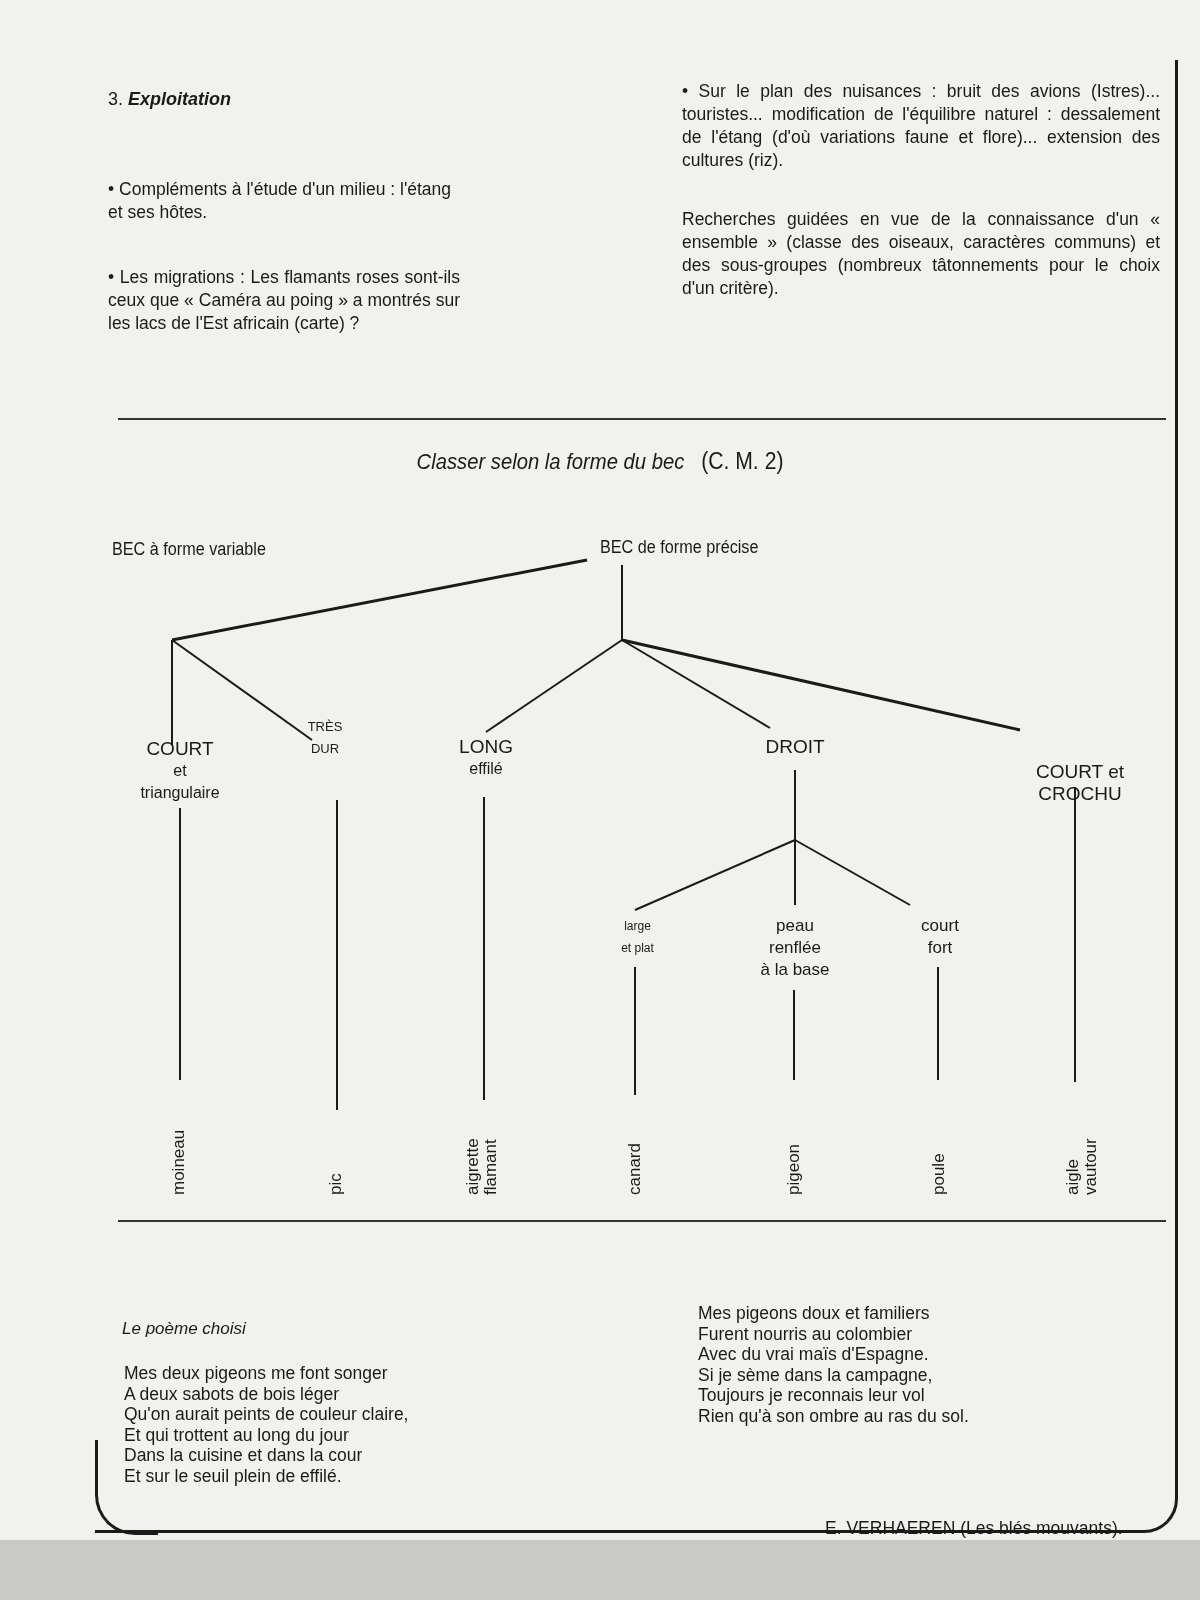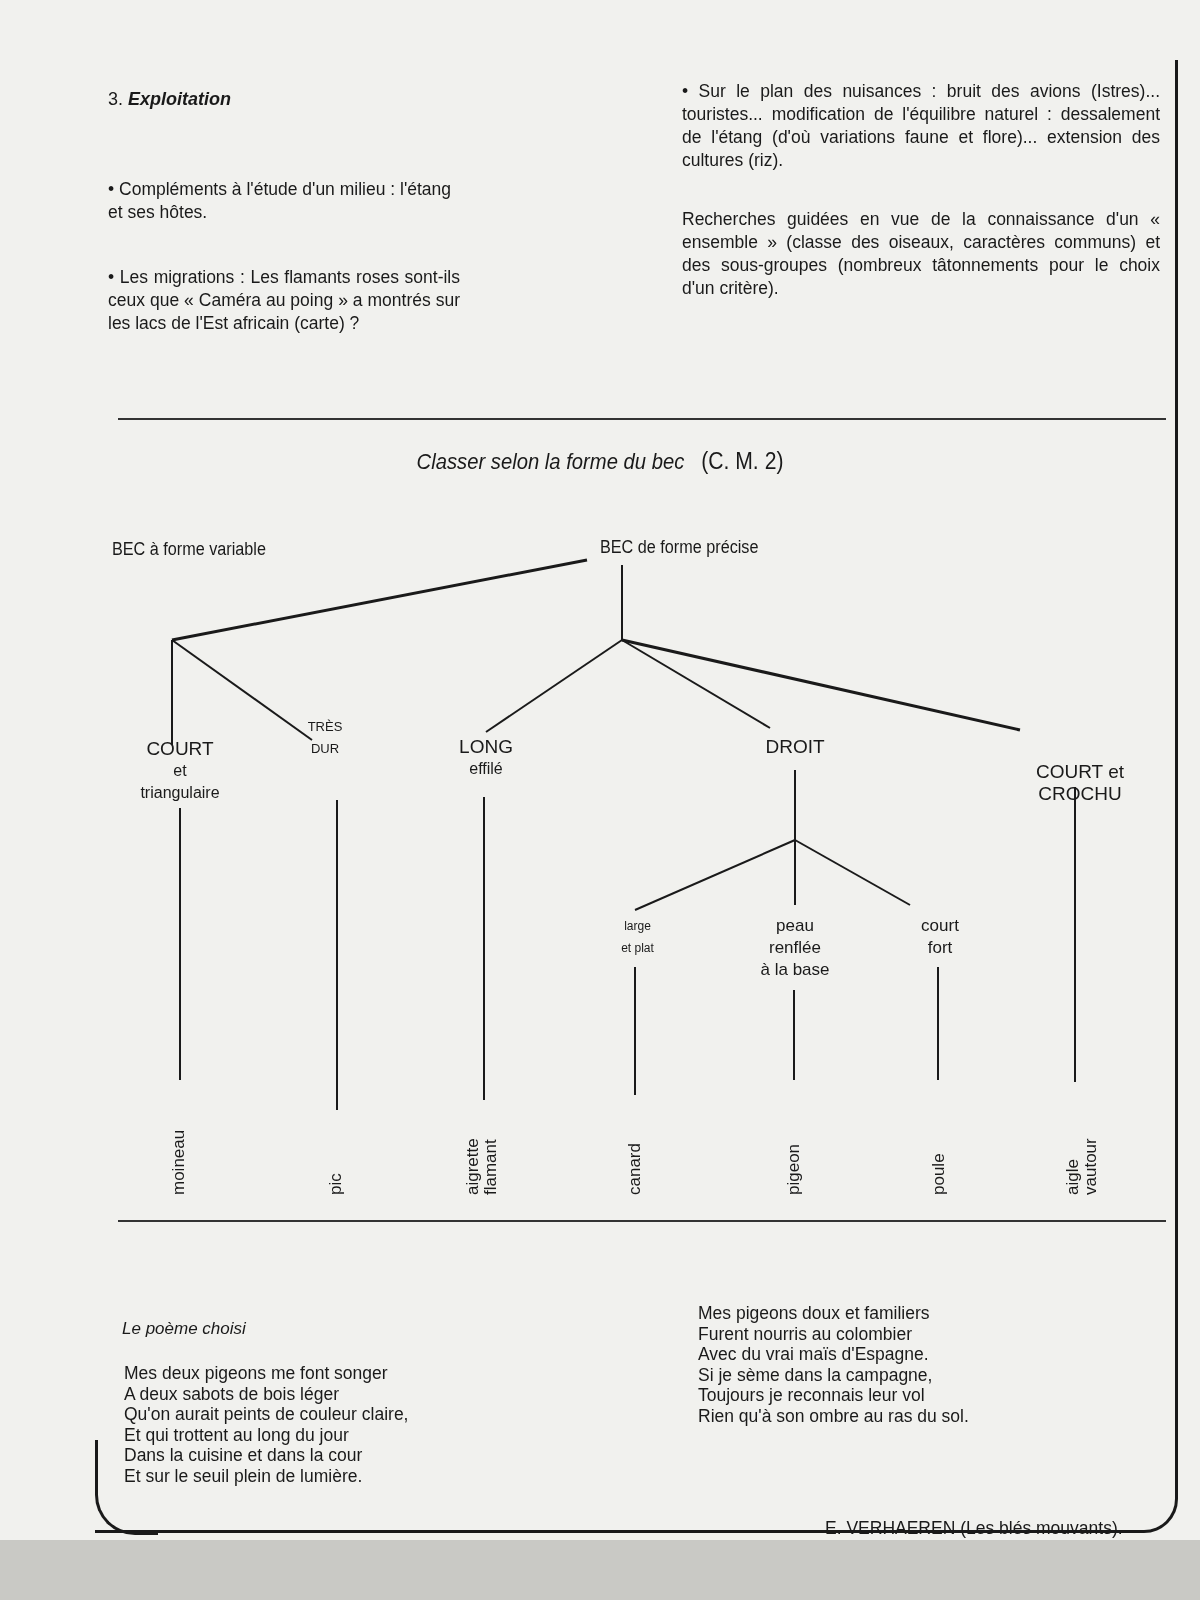--- a/index.html
+++ b/index.html
@@ -133,21 +133,21 @@
 
 <div class="hr" style="left:118px;top:1220px;width:1048px;"></div>
 
 <div class="poem" style="left:122px;top:1307px;font-style:italic;font-size:17px;margin-top:12px;">Le poème choisi</div>
 <div class="poem" style="left:124px;top:1363px;">
   <div>Mes deux pigeons me font songer</div>
   <div>A deux sabots de bois léger</div>
   <div>Qu'on aurait peints de couleur claire,</div>
   <div>Et qui trottent au long du jour</div>
   <div>Dans la cuisine et dans la cour</div>
-  <div>Et sur le seuil plein de lumière.</div>
+  <div>Et sur le seuil plein de effilé.</div>
 </div>
 <div class="poem" style="left:698px;top:1303px;">
   <div>Mes pigeons doux et familiers</div>
   <div>Furent nourris au colombier</div>
   <div>Avec du vrai maïs d'Espagne.</div>
   <div>Si je sème dans la campagne,</div>
   <div>Toujours je reconnais leur vol</div>
   <div>Rien qu'à son ombre au ras du sol.</div>
 </div>
 <div class="poem" style="left:790px;top:1518px;margin-left:35px;">E. VERHAEREN (Les blés mouvants).</div>

